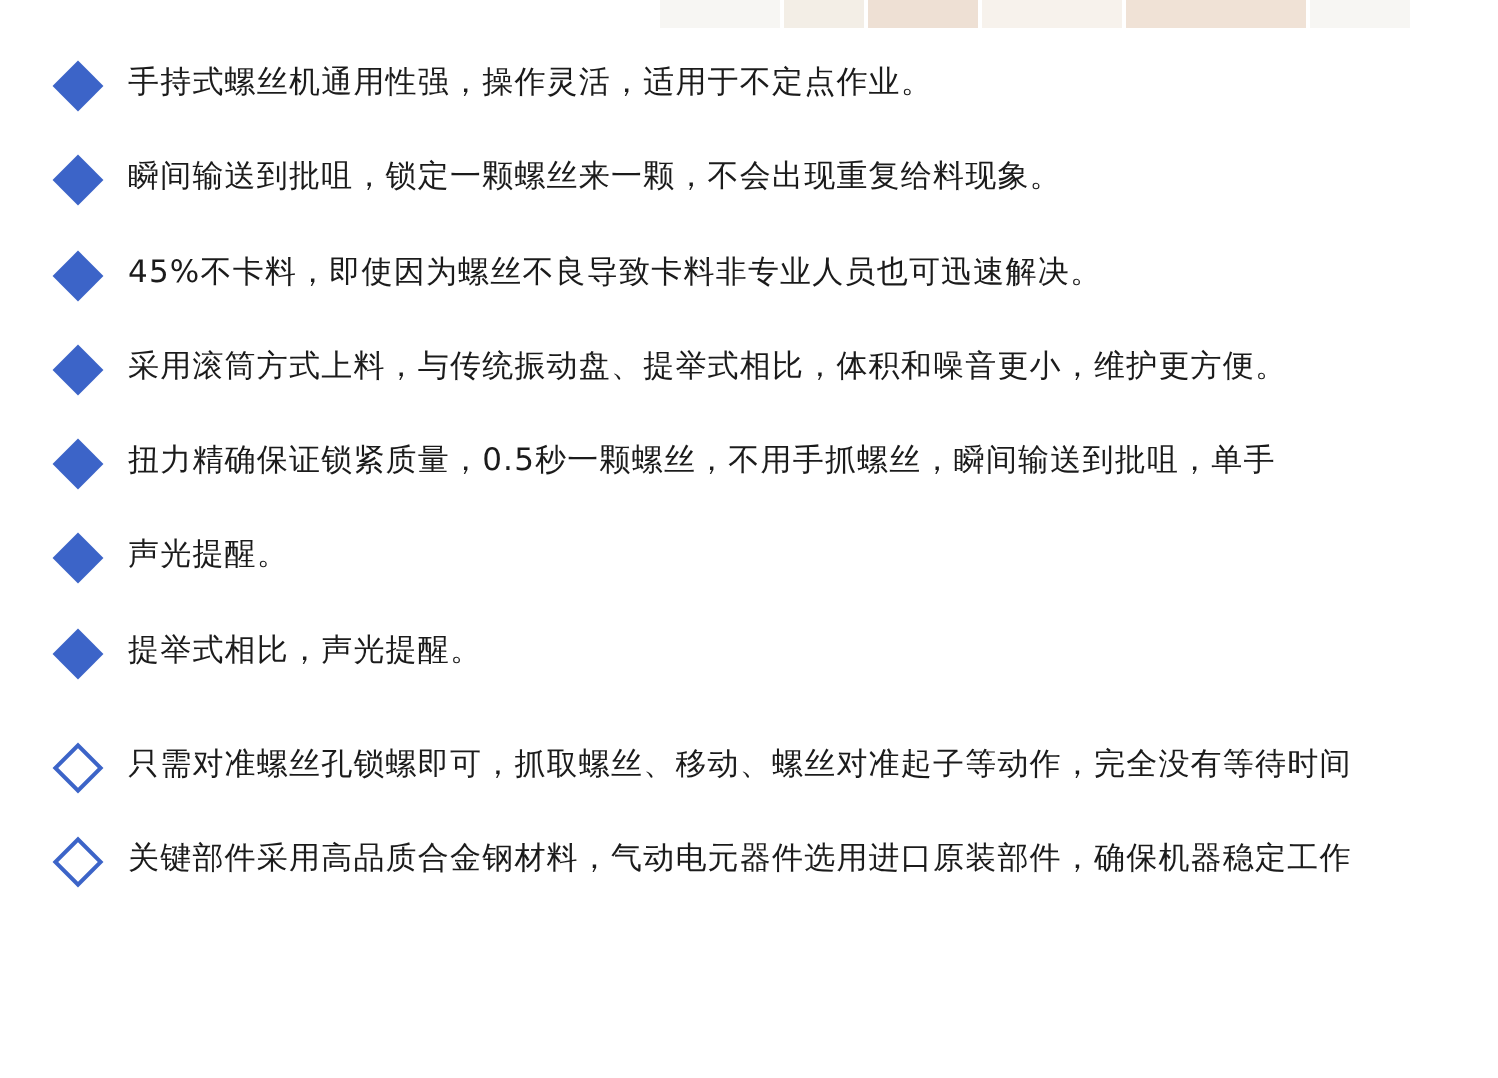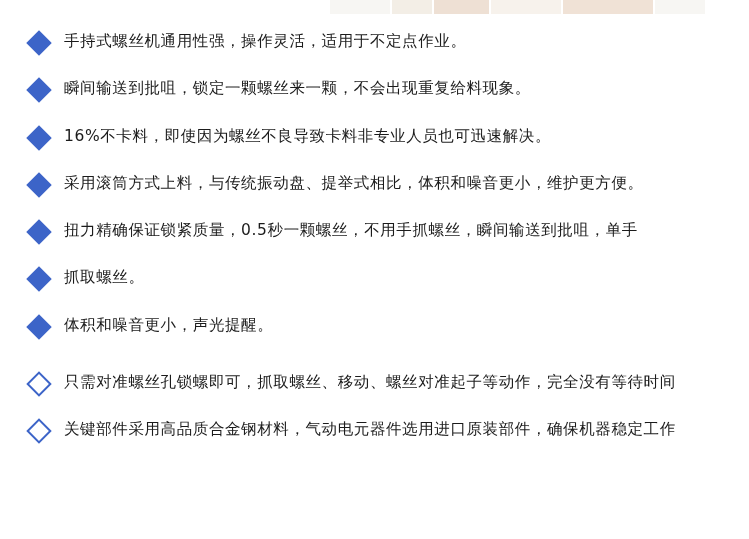--- a/index.html
+++ b/index.html
@@ -100,41 +100,41 @@
       <span class="feature-text">手持式螺丝机通用性强，操作灵活，适用于不定点作业。</span>
     </li>
 
     <li class="feature-row">
       <span class="bullet"></span>
       <span class="feature-text">瞬间输送到批咀，锁定一颗螺丝来一颗，不会出现重复给料现象。</span>
     </li>
 
     <li class="feature-row">
       <span class="bullet"></span>
-      <span class="feature-text">16%不卡料，即使因为螺丝不良导致卡料非专业人员也可迅速解决。</span>
+      <span class="feature-text">45%不卡料，即使因为螺丝不良导致卡料非专业人员也可迅速解决。</span>
     </li>
 
     <li class="feature-row">
       <span class="bullet"></span>
       <span class="feature-text">采用滚筒方式上料，与传统振动盘、提举式相比，体积和噪音更小，维护更方便。</span>
     </li>
 
     <li class="feature-row tight">
       <span class="bullet"></span>
       <span class="feature-text">扭力精确保证锁紧质量，0.5秒一颗螺丝，不用手抓螺丝，瞬间输送到批咀，单手</span>
     </li>
 
     <li class="feature-row">
       <span class="bullet"></span>
-      <span class="feature-text cont">抓取螺丝。</span>
+      <span class="feature-text cont">声光提醒。</span>
     </li>
 
     <li class="feature-row" style="margin-bottom:34px;">
       <span class="bullet"></span>
-      <span class="feature-text">体积和噪音更小，声光提醒。</span>
+      <span class="feature-text">提举式相比，声光提醒。</span>
     </li>
 
     <li class="feature-row" style="">
       <span class="bullet outline"></span>
       <span class="feature-text">只需对准螺丝孔锁螺即可，抓取螺丝、移动、螺丝对准起子等动作，完全没有等待时间</span>
     </li>
 
     <li class="feature-row">
       <span class="bullet outline"></span>
       <span class="feature-text">关键部件采用高品质合金钢材料，气动电元器件选用进口原装部件，确保机器稳定工作</span>

